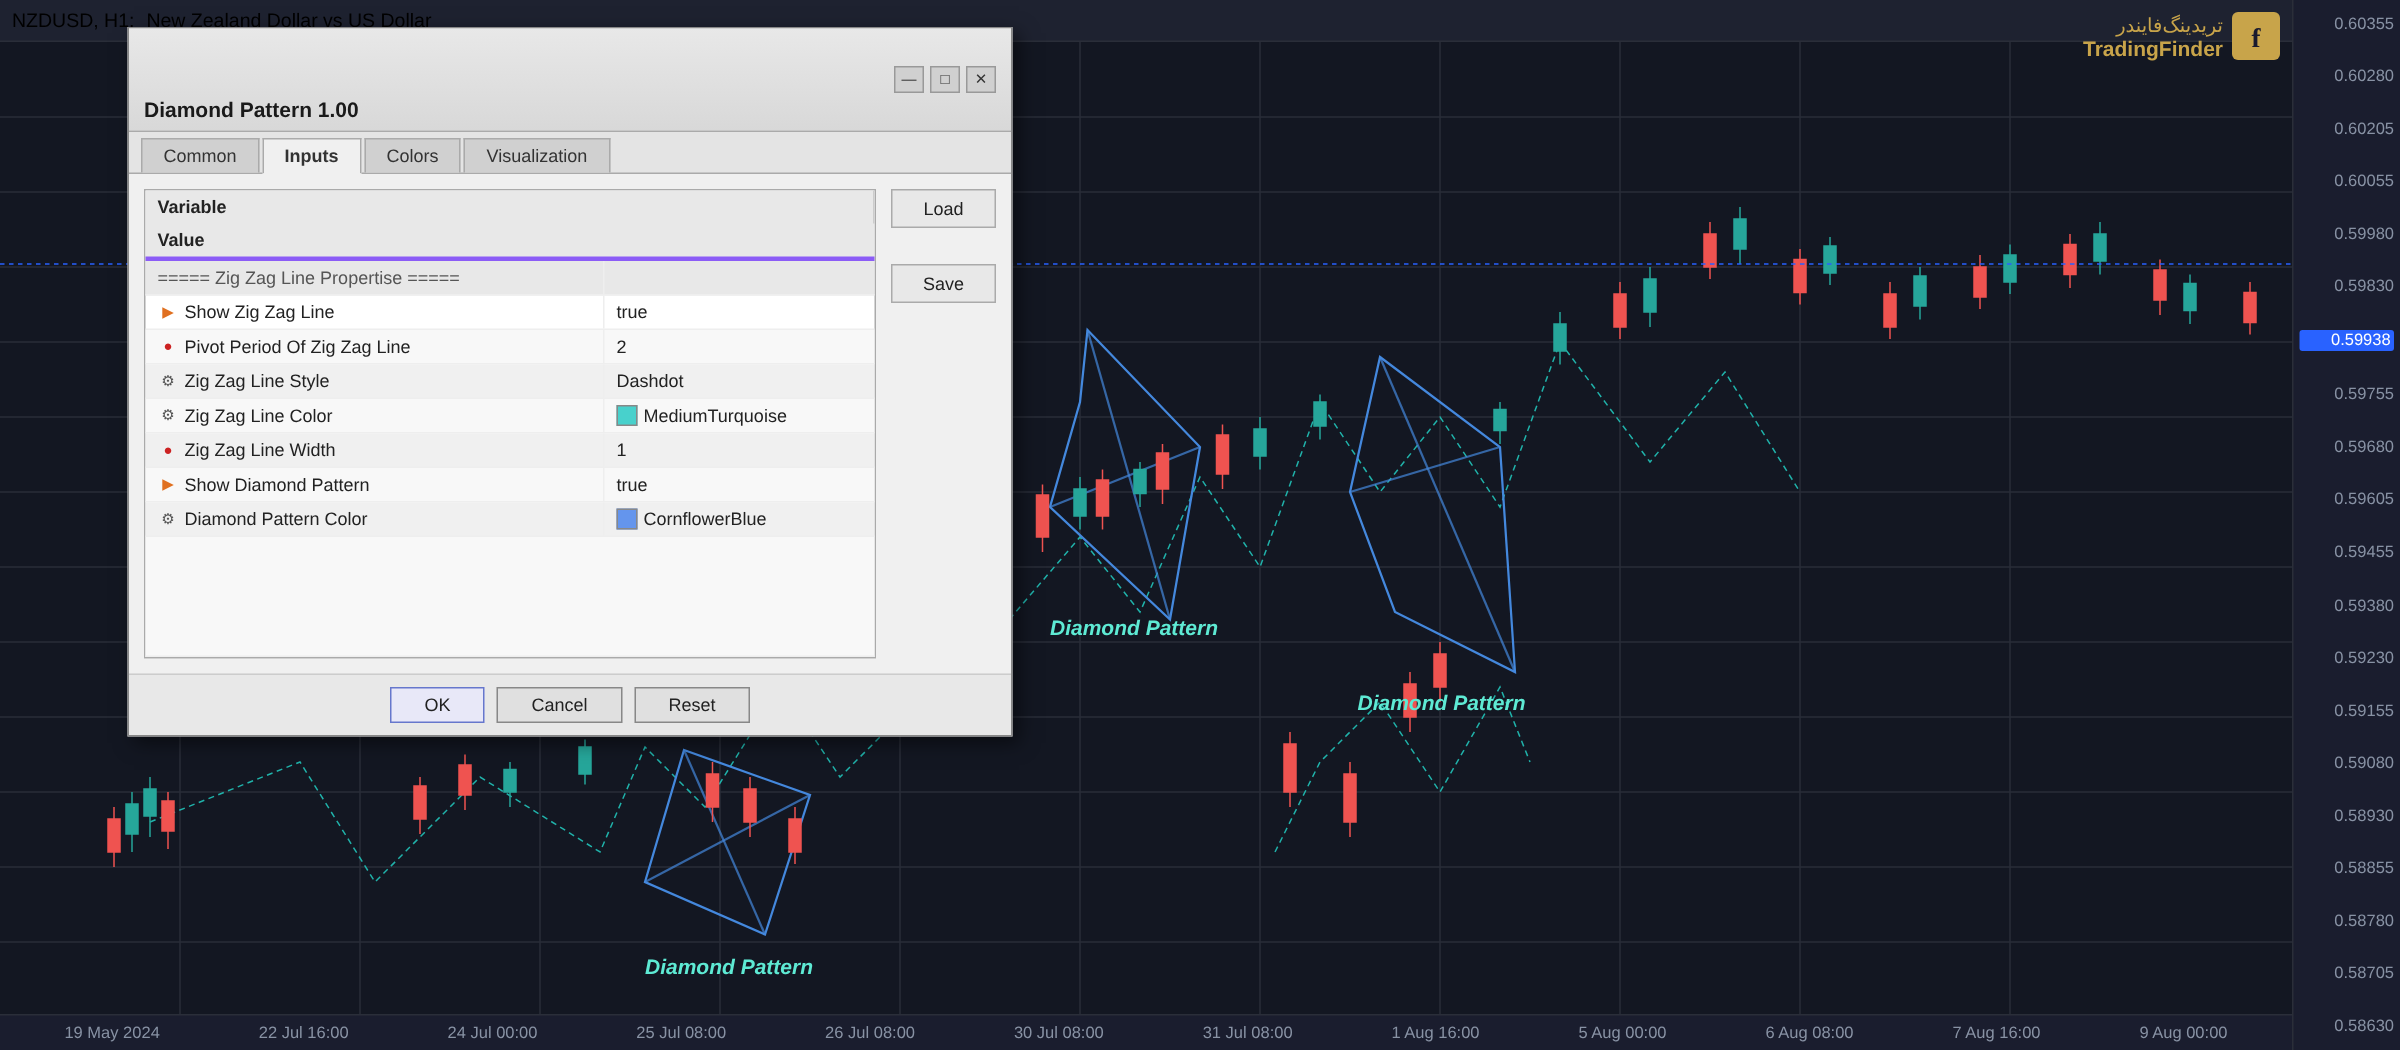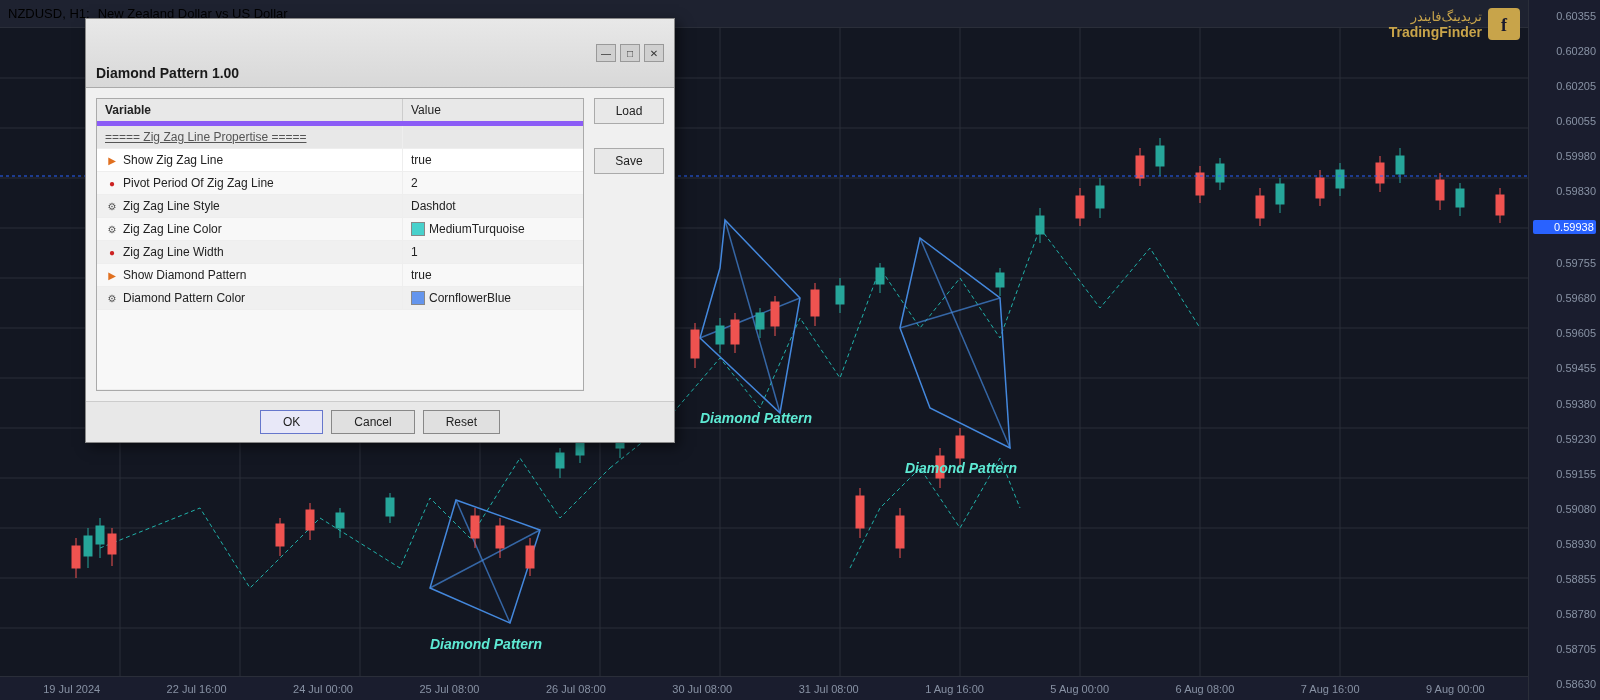--- a/index.html
+++ b/index.html
@@ -209,34 +209,35 @@
 
     
     .table-area {
       flex: 1;
       background: #fff;
       border: 1px solid #aaa;
     }
     .table-header {
       display: flex;
       background: #e8e8e8;
-      border-bottom: 5px solid #8b5cf6;
+      border-bottom: 3px solid #8b5cf6;
+      flex-direction: column;
     }
     .th-variable {
       flex: 1;
       padding: 4px 8px;
       font-weight: 600;
       font-size: 12px;
       border-right: 1px solid #ccc;
       color: #222;
     }
     .th-value {
       width: 180px;
       padding: 4px 8px;
-      font-weight: 400;
+      font-weight: 700;
       font-size: 12px;
       color: #222;
     }
 
     .table-row {
       display: flex;
       border-bottom: 1px solid #eee;
       align-items: center;
     }
     .table-row:nth-child(even) { background: #f8f8f8; }
@@ -259,21 +260,20 @@
       padding: 3px 8px;
       font-size: 12px;
       color: #222;
       display: flex;
       align-items: center;
       gap: 4px;
     }
     .cell-variable.section-label {
       color: #555;
       font-style: normal;
-      text-decoration: underline;
     }
 
     
     .row-icon {
       width: 14px;
       height: 14px;
       display: inline-flex;
       align-items: center;
       justify-content: center;
       font-size: 10px;
@@ -524,21 +524,21 @@
   <span class="price-label">0.59155</span>
   <span class="price-label">0.59080</span>
   <span class="price-label">0.58930</span>
   <span class="price-label">0.58855</span>
   <span class="price-label">0.58780</span>
   <span class="price-label">0.58705</span>
   <span class="price-label">0.58630</span>
 </div>
 
 <div class="time-axis">
-  <span class="time-label">19 Jul 2024</span>
+  <span class="time-label">19 May 2024</span>
   <span class="time-label">22 Jul 16:00</span>
   <span class="time-label">24 Jul 00:00</span>
   <span class="time-label">25 Jul 08:00</span>
   <span class="time-label">26 Jul 08:00</span>
   <span class="time-label">30 Jul 08:00</span>
   <span class="time-label">31 Jul 08:00</span>
   <span class="time-label">1 Aug 16:00</span>
   <span class="time-label">5 Aug 00:00</span>
   <span class="time-label">6 Aug 08:00</span>
   <span class="time-label">7 Aug 16:00</span>
@@ -566,20 +566,26 @@
 
   <div class="dialog-titlebar">
     <span class="dialog-title">Diamond Pattern 1.00</span>
     <div class="dialog-controls">
       <div class="dialog-ctrl-btn">—</div>
       <div class="dialog-ctrl-btn">□</div>
       <div class="dialog-ctrl-btn close-btn">✕</div>
     </div>
   </div>
 
+  <div class="dialog-tabs">
+    <div class="tab-btn">Common</div>
+    <div class="tab-btn active">Inputs</div>
+    <div class="tab-btn">Colors</div>
+    <div class="tab-btn">Visualization</div>
+  </div>
 
   <div class="dialog-body">
 
     <div class="table-area">
       <div class="table-header">
         <div class="th-variable">Variable</div>
         <div class="th-value">Value</div>
       </div>
 
       <div class="table-row section-header">

